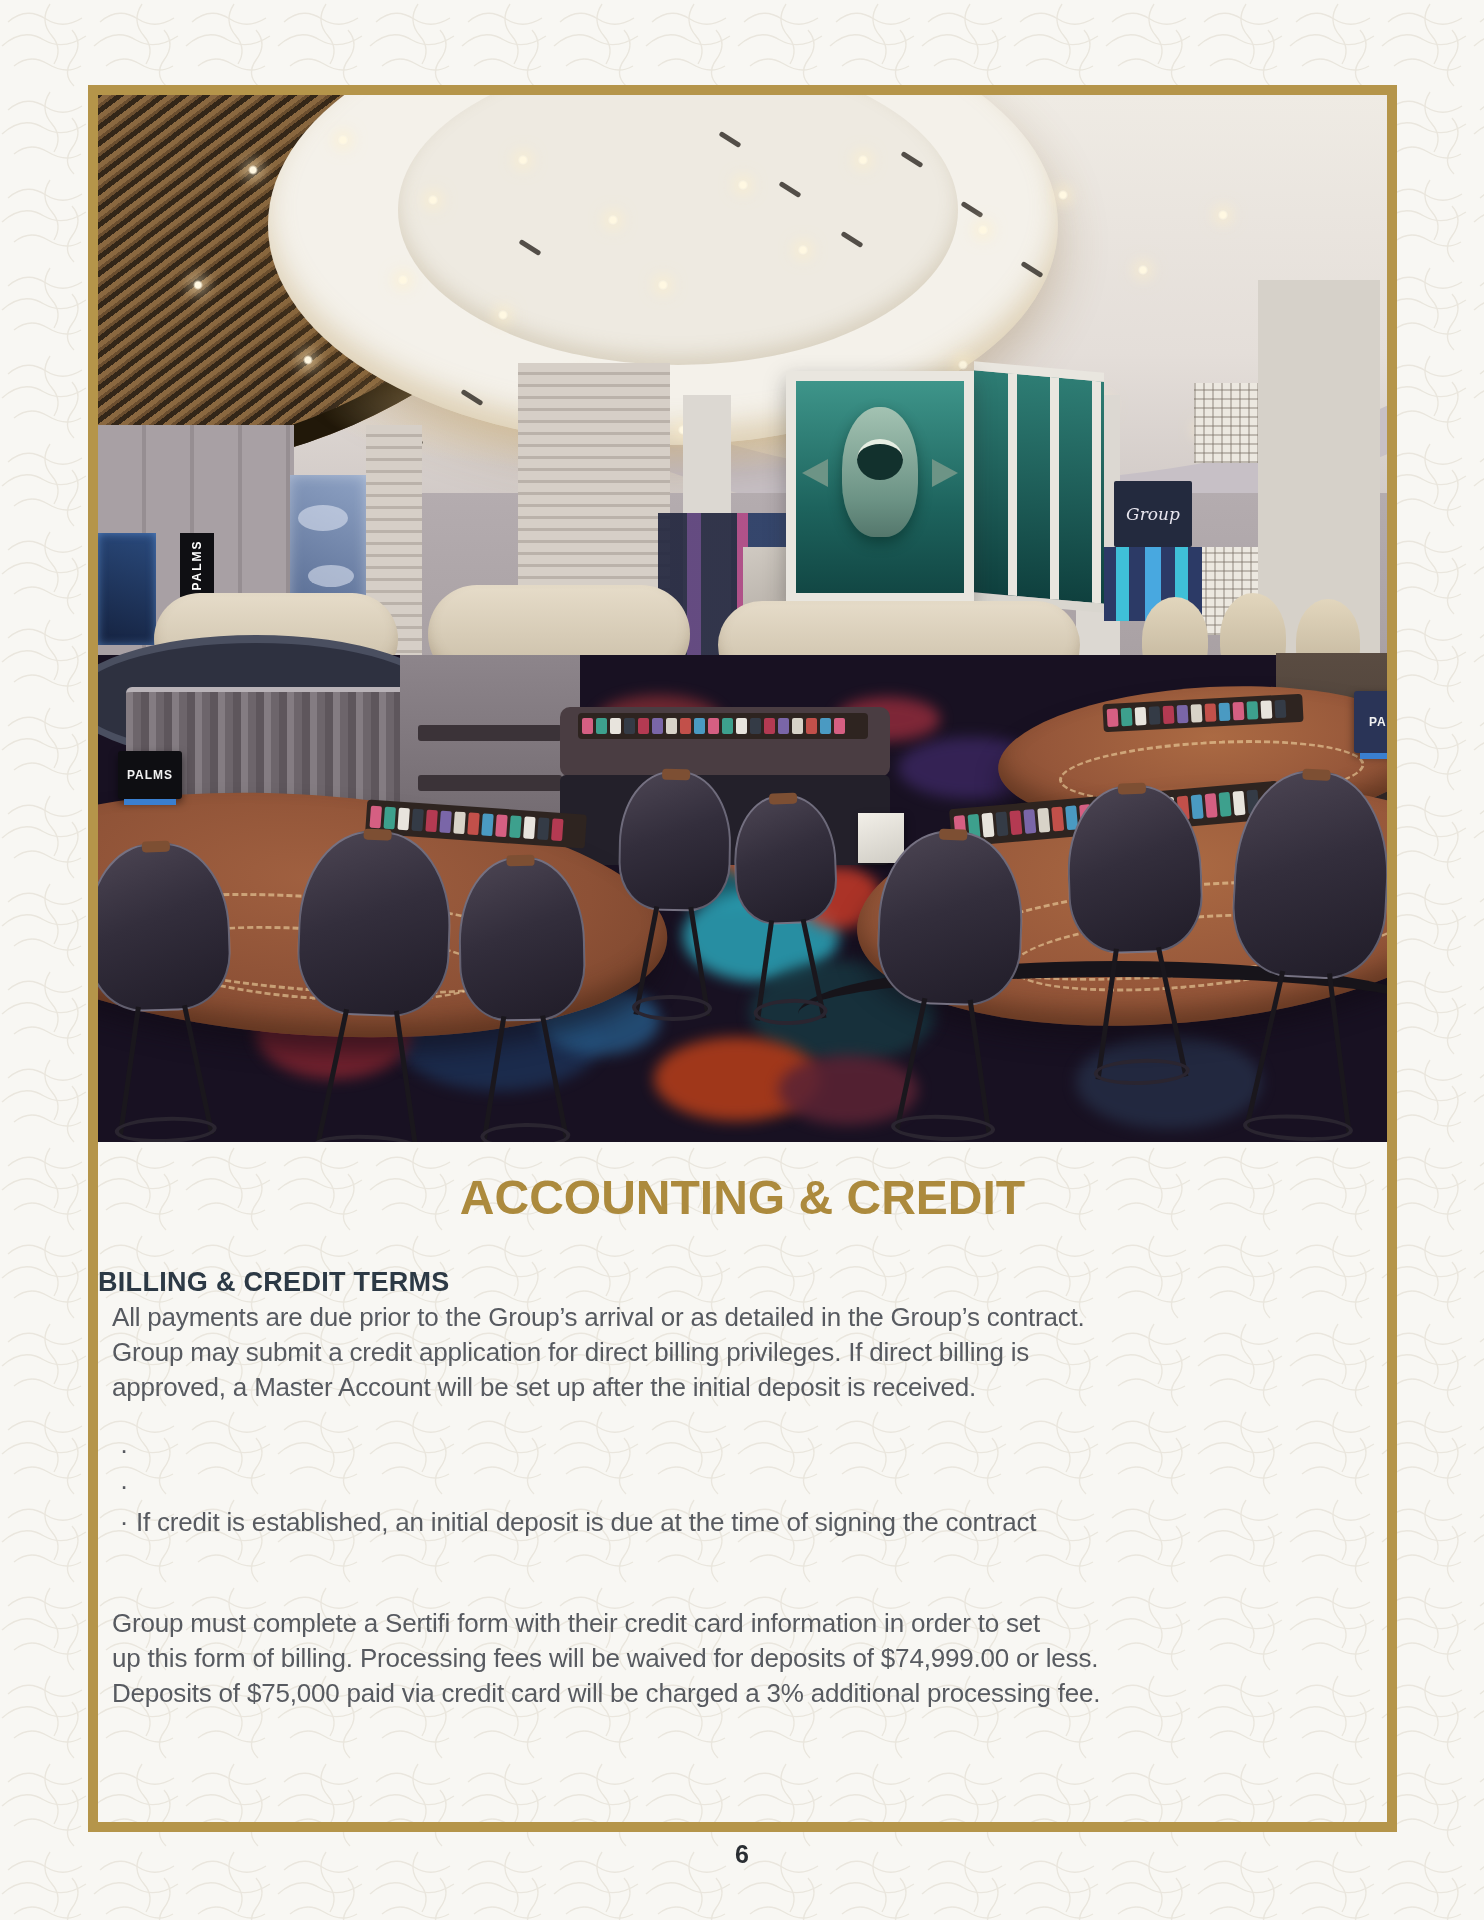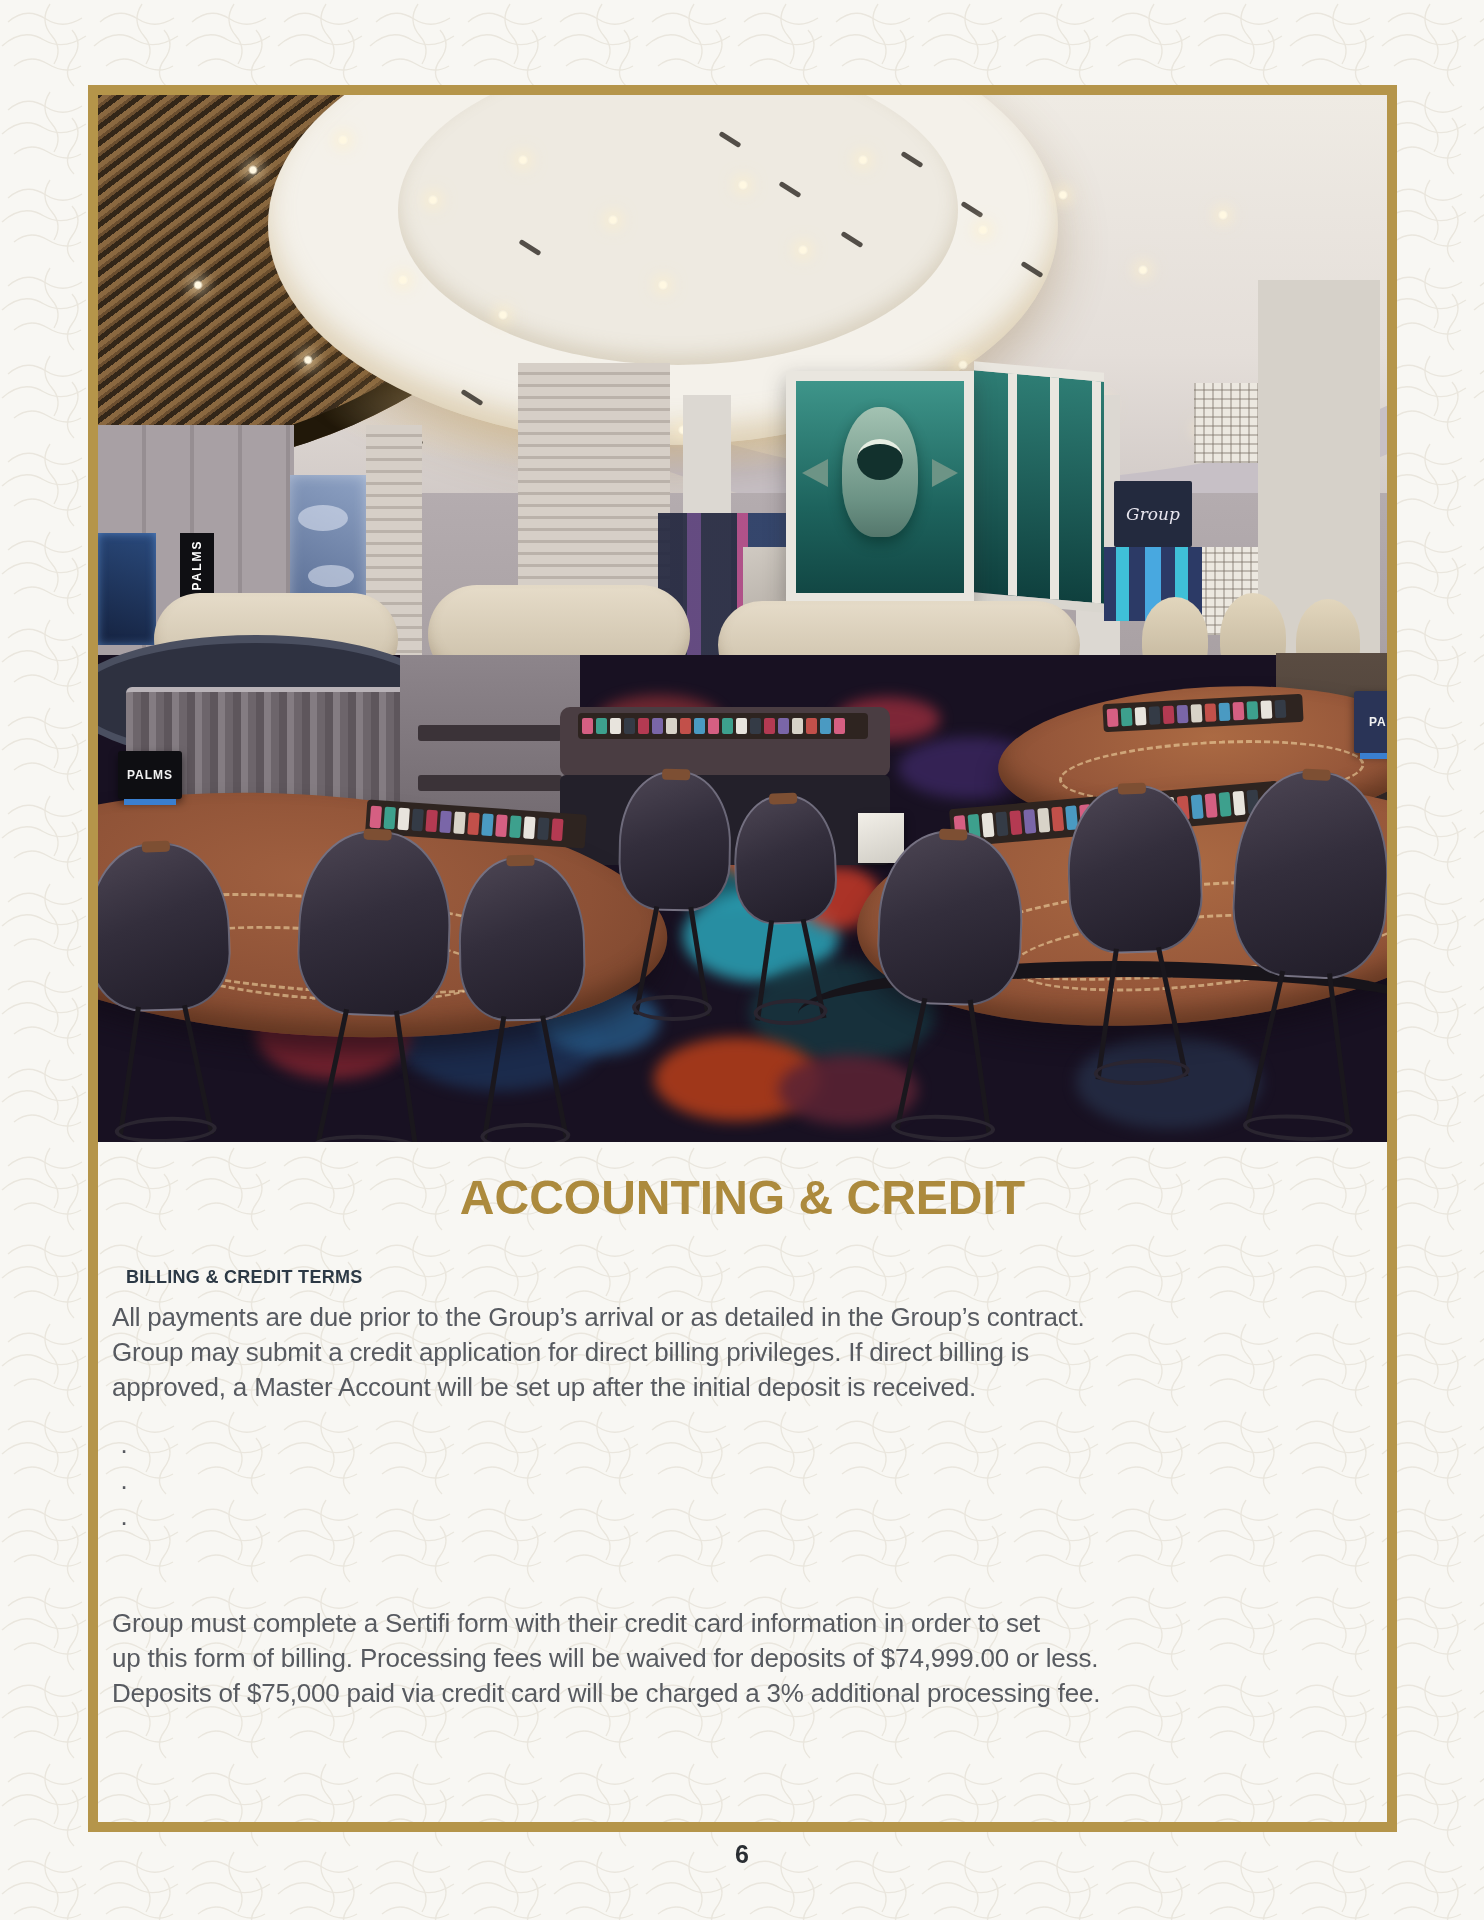--- a/index.html
+++ b/index.html
@@ -99,21 +99,21 @@
       border:2px solid rgba(195,195,215,.38);box-sizing:border-box;}
   .chair .handle{position:absolute;top:-4px;left:50%;width:28px;height:11px;margin-left:-14px;
       background:#7d4f33;border-radius:4px;}
   .chair .leg{position:absolute;top:54%;width:5px;height:44%;background:#1a171d;}
   .chair .ring{position:absolute;bottom:0;left:14%;width:72%;height:26px;border-radius:50%;
       border:4px solid #2a2530;box-sizing:border-box;background:transparent;}
 
   
   .page-title{left:0;top:1075px;width:100%;text-align:center;
       font-size:48px;font-weight:bold;letter-spacing:0px;color:#ac8a3d;}
-  .sec-heading{left:28px;right:20px;font-size:18px;font-weight:bold;letter-spacing:.3px;color:#2c3945;}
+  .sec-heading{left:0;right:20px;font-size:27px;font-weight:bold;letter-spacing:.3px;color:#2c3945;}
   .para{left:14px;right:20px;font-size:26px;line-height:35px;color:#575a60;
       letter-spacing:-.2px;white-space:pre-line;}
   .bullets{left:14px;right:20px;}
   .bullet-row{display:flex;align-items:flex-start;height:36px;}
   .bullet-dot{width:24px;flex:0 0 24px;text-align:center;color:#575a60;font-size:26px;line-height:34px;}
   .bullet-text{color:#575a60;font-size:26px;line-height:35px;letter-spacing:-.2px;}
   .page-number{left:0;top:1840px;width:100%;text-align:center;
       font-size:25px;font-weight:bold;color:#2a2e33;z-index:3;}
 </style>
 </head>
@@ -442,20 +442,21 @@
 
   <div class="ab bullets" style="top:1338px">
     <div class="bullet-row">
       <span class="bullet-dot">·</span>
     </div>
     <div class="bullet-row">
       <span class="bullet-dot">·</span>
     </div>
     <div class="bullet-row">
       <span class="bullet-dot">·</span>
+      <span class="bullet-text">If credit is established, an initial deposit is due at the time of signing the contract</span>
     </div>
   </div>
 
   <p class="ab para" style="top:1511px;margin:0">Group must complete a Sertifi form with their credit card information in order to set
 up this form of billing. Processing fees will be waived for deposits of $74,999.00 or less.
 Deposits of $75,000 paid via credit card will be charged a 3% additional processing fee.</p>
 </div>
 
 <div class="ab page-number">6</div>
 

